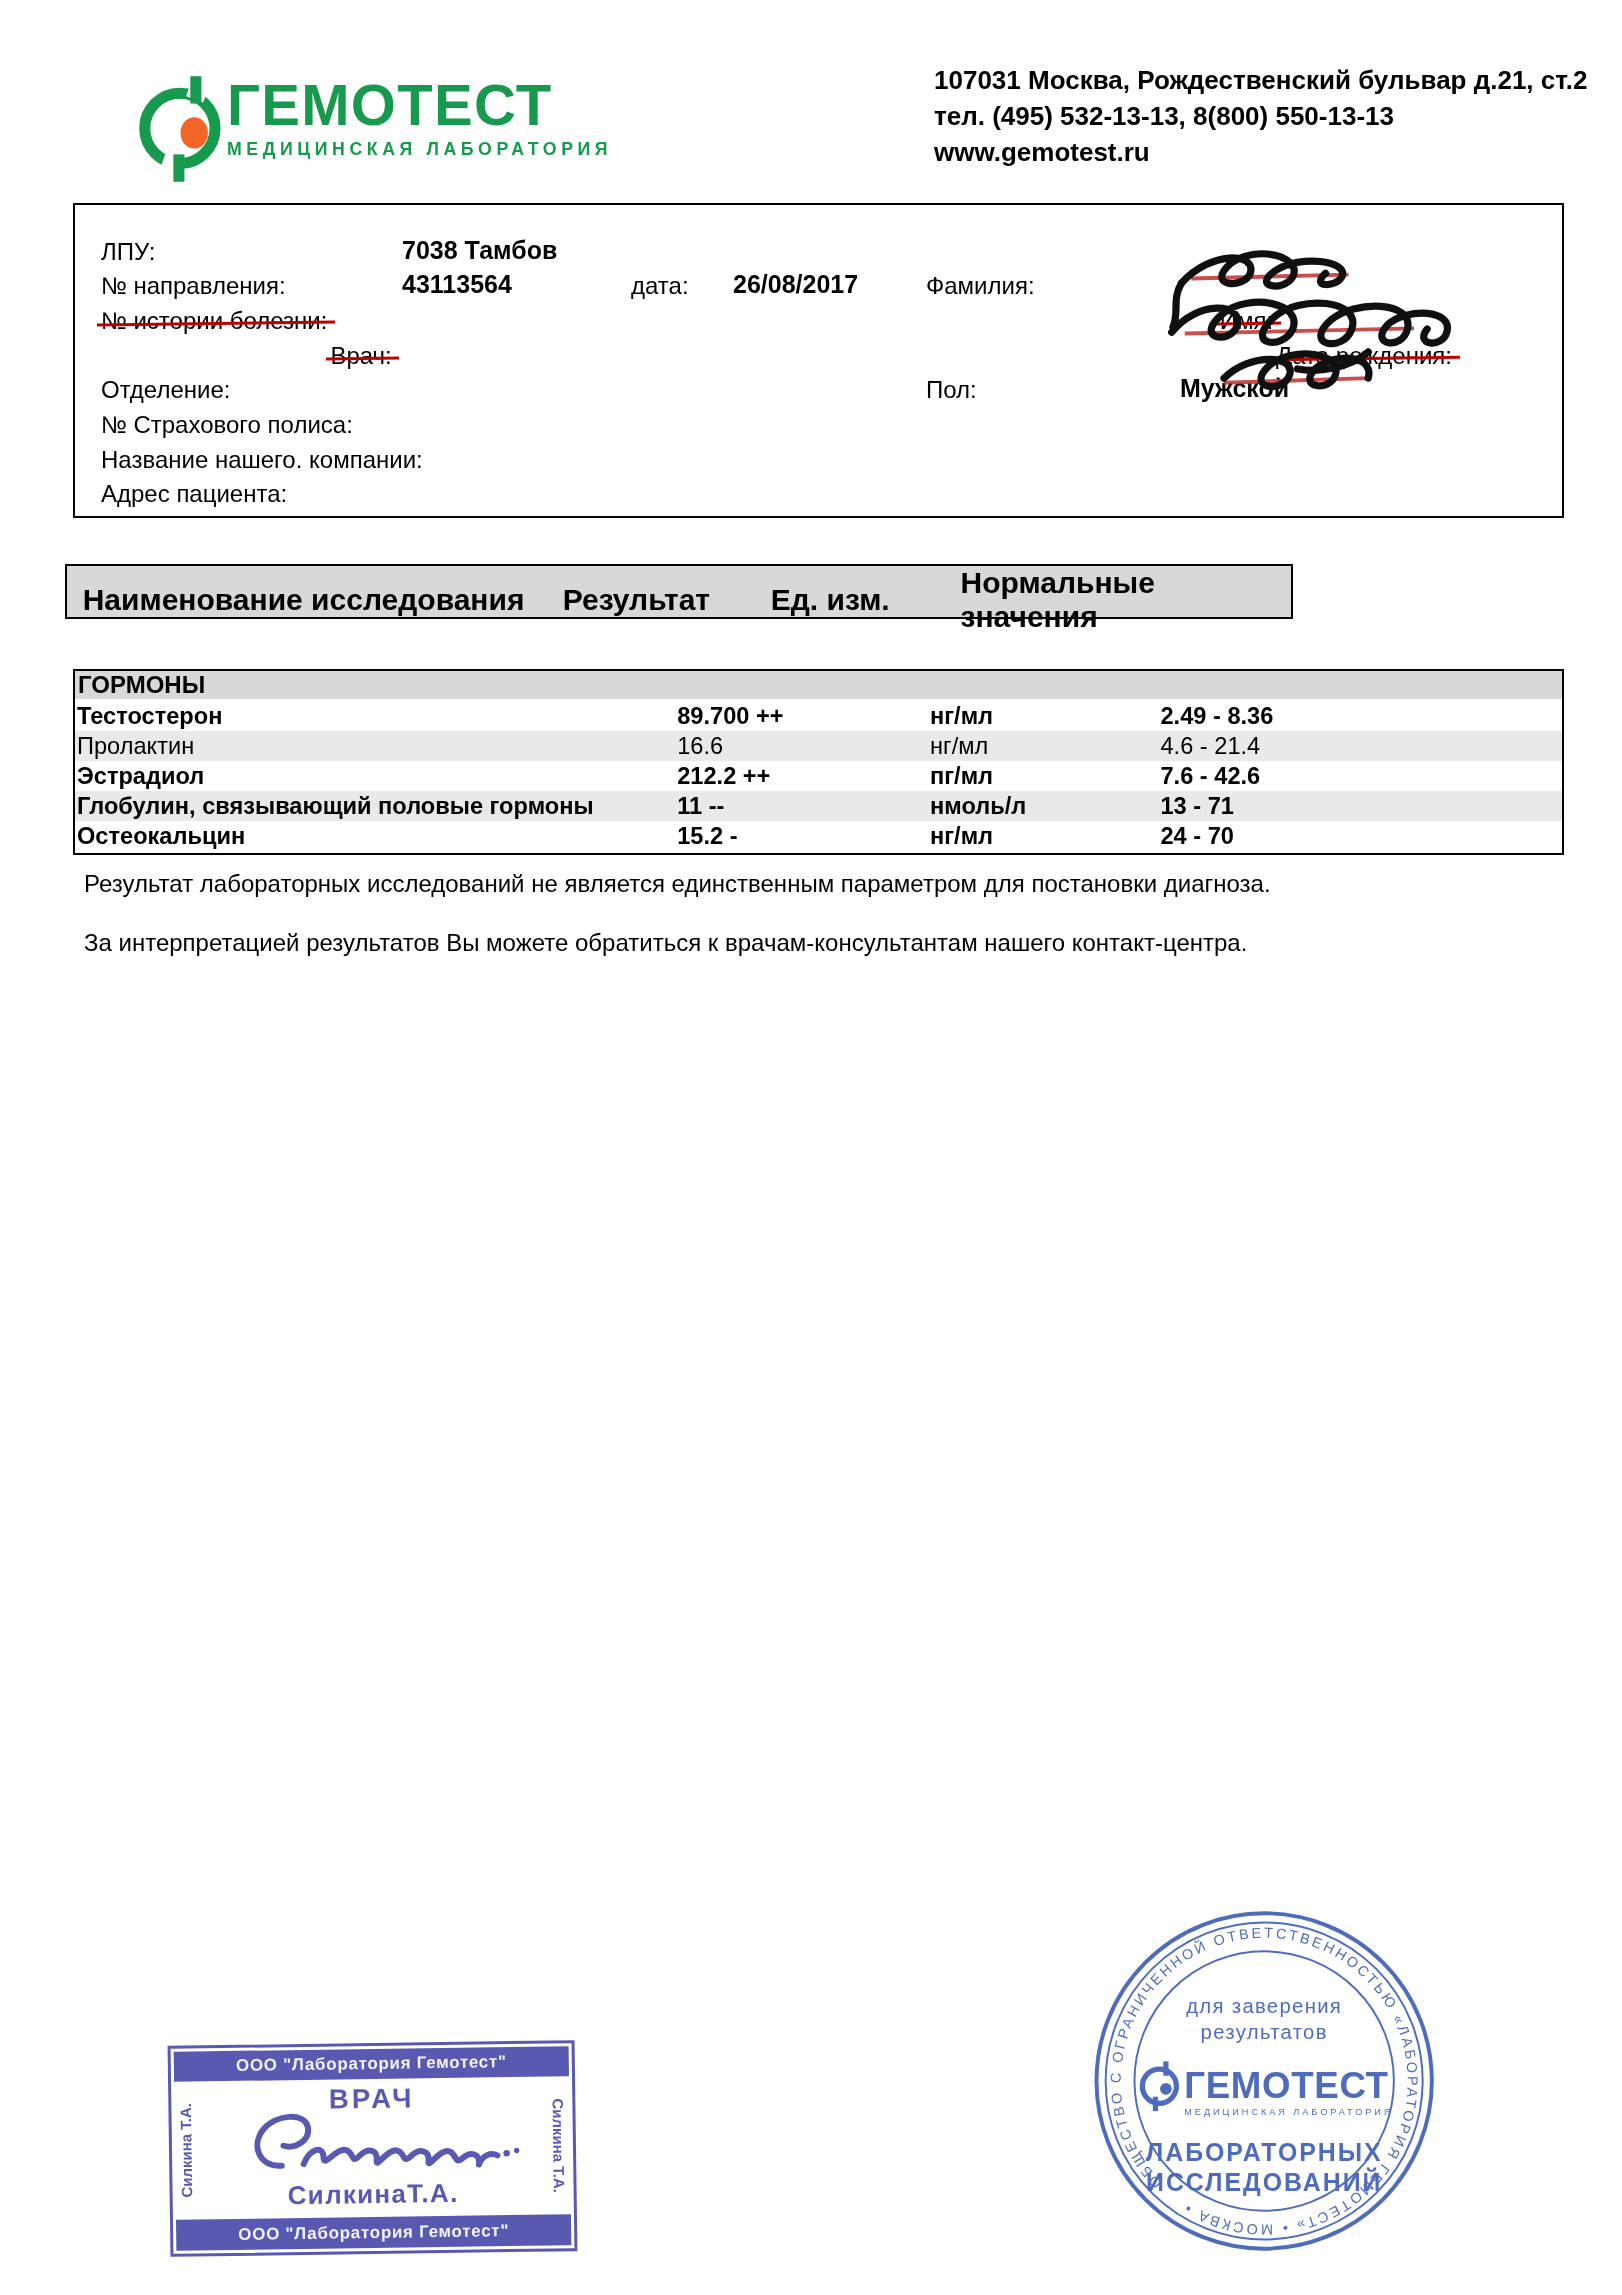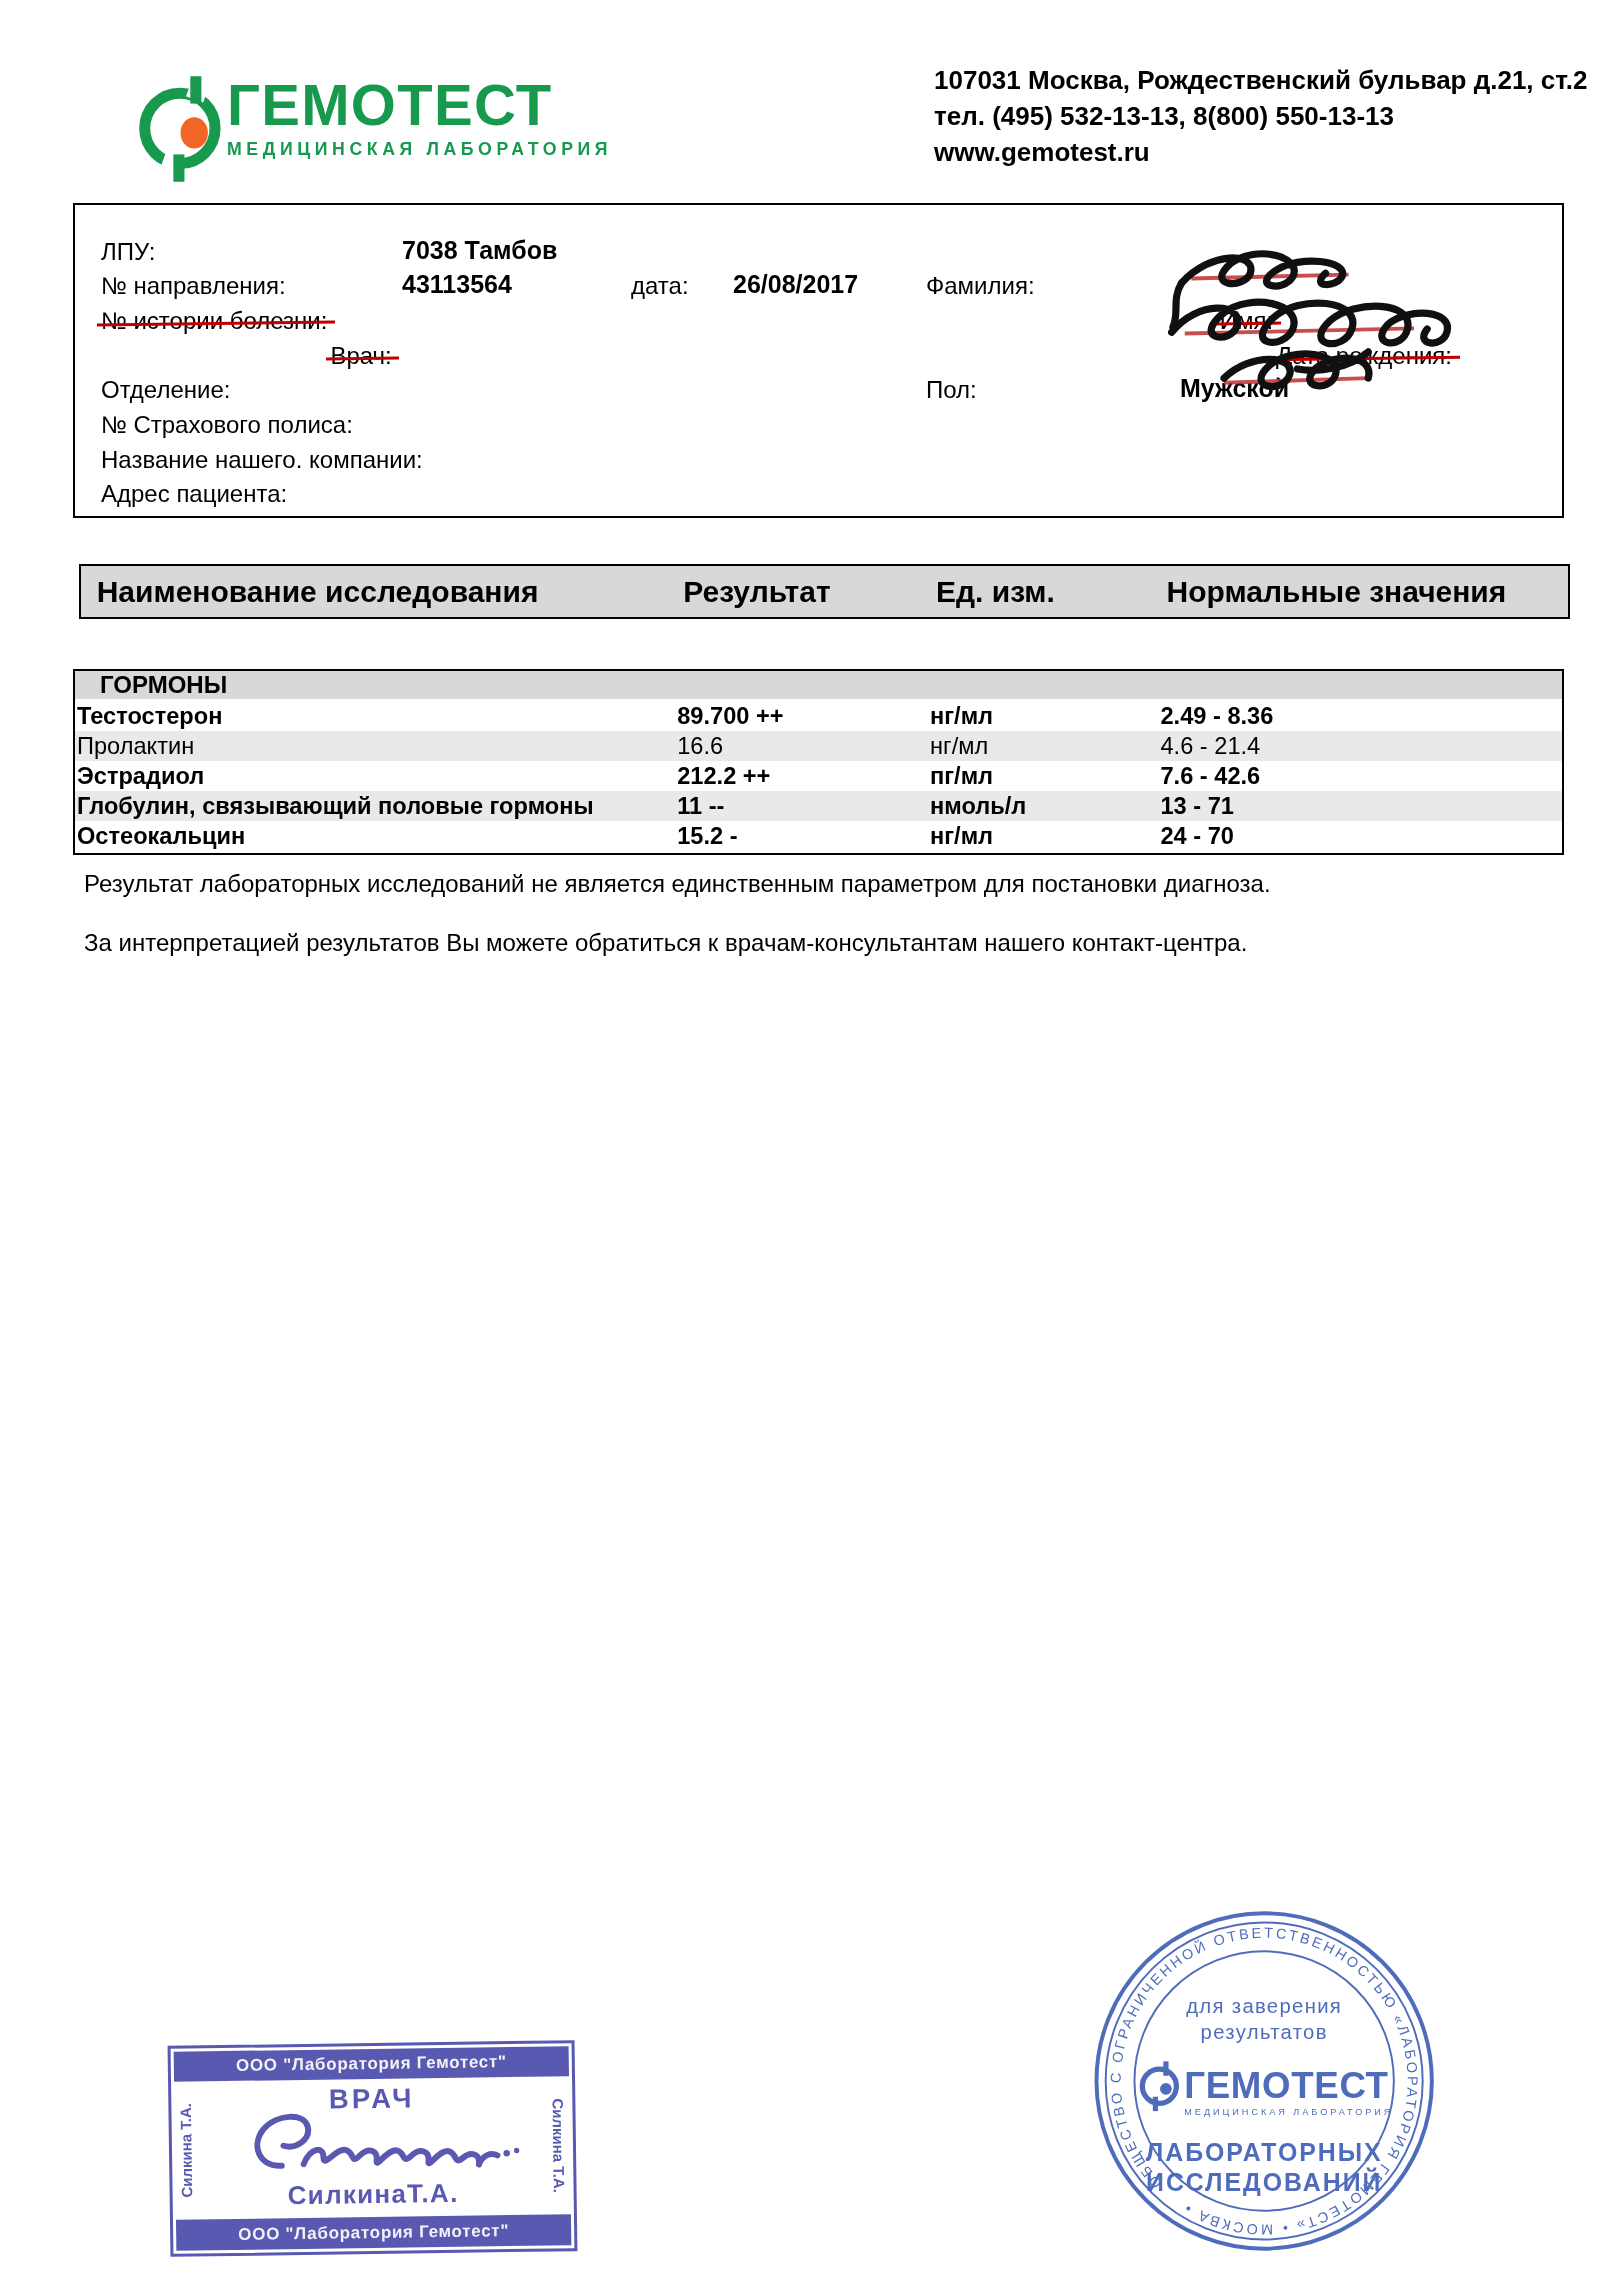--- a/index.html
+++ b/index.html
@@ -15,26 +15,26 @@
   
   .pbox{left:73px;top:203px;width:1491px;height:315px;border:2px solid #000;box-sizing:border-box;}
   .pl{position:absolute;font-size:24px;white-space:nowrap;}
   .pv{position:absolute;font-size:25px;font-weight:bold;white-space:nowrap;}
   .struck{display:inline-block;position:relative;}
   .struck::after{content:"";position:absolute;left:-3.9px;right:-7.9px;top:54%;height:3.3px;
                  background:#c00000;transform:rotate(-0.7deg);}
 
   
   .grid4{display:grid;grid-template-columns:40.5% 17% 15.5% 27%;align-items:center;}
-  .thead{left:79px;top:564px;width:1491px;height:55px;background:#d8d8d8;
+  .thead{left:65px;top:564px;width:1228px;height:55px;background:#d8d8d8;
          border:2.6px solid #000;box-sizing:border-box;font-size:30px;font-weight:bold;}
   .thead .c-name{padding-left:15.7px;}
   .c-cent{text-align:left;}
   .tblock{left:73px;top:669px;width:1491px;height:186px;border:2.6px solid #000;box-sizing:border-box;background:#fff;}
-  .secband{height:27.5px;background:#d8d8d8;font-size:24px;font-weight:bold;line-height:27.5px;padding-left:25px;}
+  .secband{height:27.5px;background:#d8d8d8;font-size:24px;font-weight:bold;line-height:27.5px;padding-left:3px;}
   .secgap{height:2.6px;background:#fff;}
   .rrow{height:30px;font-size:23.6px;}
   .rrow .c-name{padding-left:2px;}
   .rrow.alt{background:#e9e9e9;}
   .rrow.b{font-weight:bold;}
 
   .note{font-size:24px;white-space:nowrap;}
 
   
   .dstamp{left:169px;top:2043px;width:407px;height:211px;border:3.3px solid #4d4dac;

